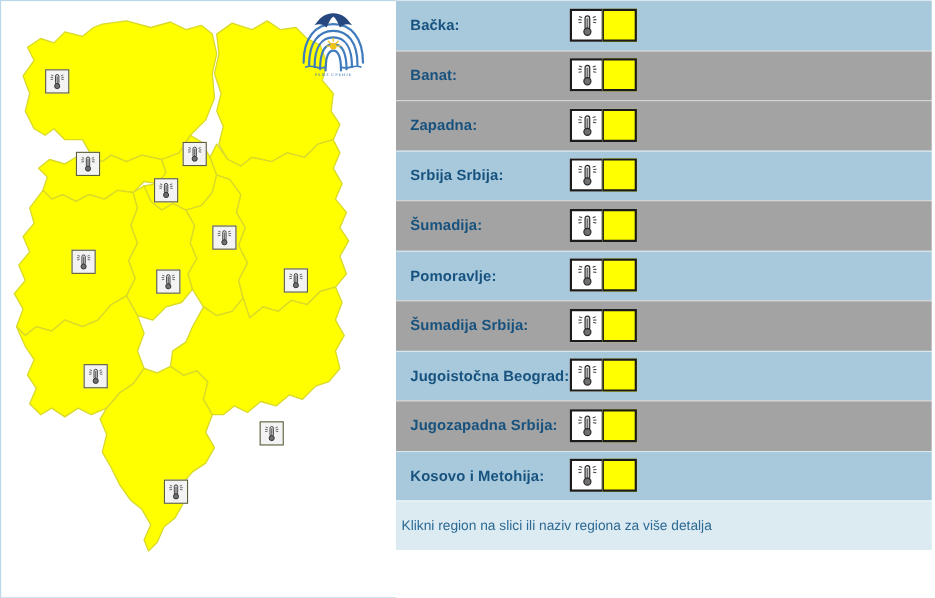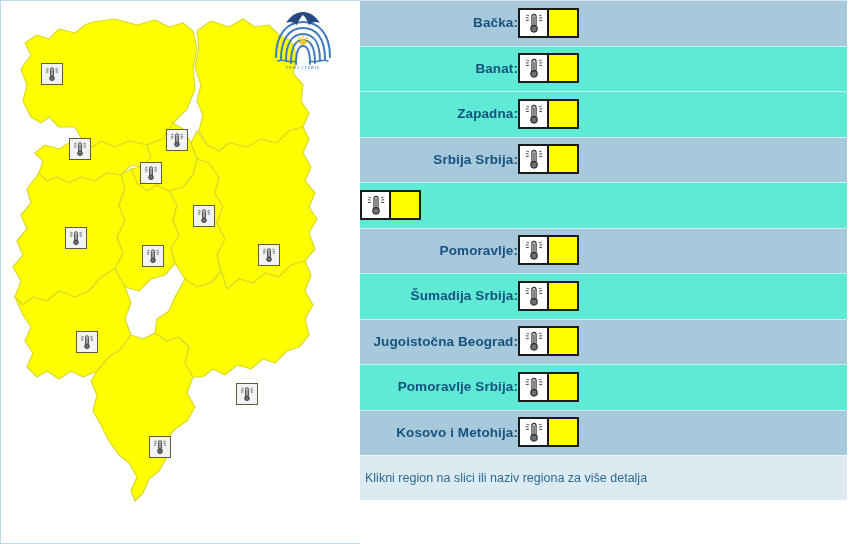--- a/index.html
+++ b/index.html
@@ -1,21 +1,21 @@
 <!DOCTYPE html>
 <html><head>
 <meta charset="utf-8">
 <title>RHMZ Meteoalarm</title>
 <style>
   html,body{margin:0;padding:0;}
   body{
     width:850px;height:544px;overflow:hidden;background:#ffffff;
     font-family:"Liberation Sans","DejaVu Sans",sans-serif;
   }
-  #app{position:relative;width:850px;height:544px;background:#ffffff;text-align:right;}
+  #app{position:relative;width:850px;height:544px;background:#ffffff;}
 
   
   #map-panel{
     position:absolute;left:0;top:0;width:360px;height:544px;
     background:#ffffff;box-sizing:border-box;
     border:1px solid #bcd8e8;border-right:none;
   }
   #map-panel .inner{position:absolute;left:0;top:0;width:358px;height:542px;overflow:hidden;}
   #serbia-map{position:absolute;left:-4px;top:4px;}
   #logo{position:absolute;left:272px;top:8px;width:60px;height:62px;}
@@ -32,21 +32,21 @@
   
   #region-list{
     position:absolute;left:360px;top:0;width:490px;height:544px;
     box-sizing:border-box;background:#ffffff;
   }
   .region-row{
     position:relative;height:45.5px;display:flex;align-items:center;
     box-sizing:border-box;cursor:pointer;
   }
   .region-row.odd  {background:#a8c9dc;}
-  .region-row.even {background:#5eead4;}
+  .region-row.even {background:#a3a3a3;}
   .region-row .sep{
     position:absolute;left:0;right:0;top:0;height:1px;background:#ffffff;opacity:.55;
   }
   .region-name{
     width:158px;padding-left:13px;box-sizing:border-box;
     color:#17527f;font-size:13.5px;font-weight:bold;letter-spacing:.1px;
     white-space:nowrap;
   }
   .region-icons{display:flex;align-items:center;height:30px;}
   .icon-box{
@@ -440,20 +440,21 @@
     <rect x="9.7" y="2.6" width="4.6" height="13.6" rx="2.3" fill="#e9e9e9" stroke="#2b2b2b" stroke-width="1.2"></rect>
     <rect x="11.1" y="5.0" width="1.8" height="11.6" fill="#6f6f6f"></rect>
     <circle cx="12" cy="18.4" r="3.5" fill="#6f6f6f" stroke="#2b2b2b" stroke-width="1.2"></circle>
   </svg>
           </div>
        <div class="swatch" style="background:#ffff00"></div>
      </div>
       </div>
       <div class="region-row even">
         <div class="sep"></div>
+     <div class="region-name">Šumadija:</div>
      <div class="region-icons">
        <div class="icon-box">
             <svg width="22" height="22" viewBox="0 0 24 24">
     <g stroke="#4a4a4a" stroke-width="1.1" stroke-linecap="round">
       <line x1="6.4" y1="4.2" x2="4.2" y2="3.4"></line>
       <line x1="5.8" y1="6.6" x2="3.4" y2="6.4"></line>
       <line x1="6.0" y1="9.0" x2="3.6" y2="9.4"></line>
       <line x1="17.6" y1="4.2" x2="19.8" y2="3.4"></line>
       <line x1="18.2" y1="6.6" x2="20.6" y2="6.4"></line>
       <line x1="18.0" y1="9.0" x2="20.4" y2="9.4"></line>
@@ -527,21 +528,21 @@
     <rect x="9.7" y="2.6" width="4.6" height="13.6" rx="2.3" fill="#e9e9e9" stroke="#2b2b2b" stroke-width="1.2"></rect>
     <rect x="11.1" y="5.0" width="1.8" height="11.6" fill="#6f6f6f"></rect>
     <circle cx="12" cy="18.4" r="3.5" fill="#6f6f6f" stroke="#2b2b2b" stroke-width="1.2"></circle>
   </svg>
           </div>
        <div class="swatch" style="background:#ffff00"></div>
      </div>
       </div>
       <div class="region-row even">
         <div class="sep"></div>
-     <div class="region-name">Pomoravlje Srbija:</div>
+     <div class="region-name">Jugozapadna Srbija:</div>
      <div class="region-icons">
        <div class="icon-box">
             <svg width="22" height="22" viewBox="0 0 24 24">
     <g stroke="#4a4a4a" stroke-width="1.1" stroke-linecap="round">
       <line x1="6.4" y1="4.2" x2="4.2" y2="3.4"></line>
       <line x1="5.8" y1="6.6" x2="3.4" y2="6.4"></line>
       <line x1="6.0" y1="9.0" x2="3.6" y2="9.4"></line>
       <line x1="17.6" y1="4.2" x2="19.8" y2="3.4"></line>
       <line x1="18.2" y1="6.6" x2="20.6" y2="6.4"></line>
       <line x1="18.0" y1="9.0" x2="20.4" y2="9.4"></line>

